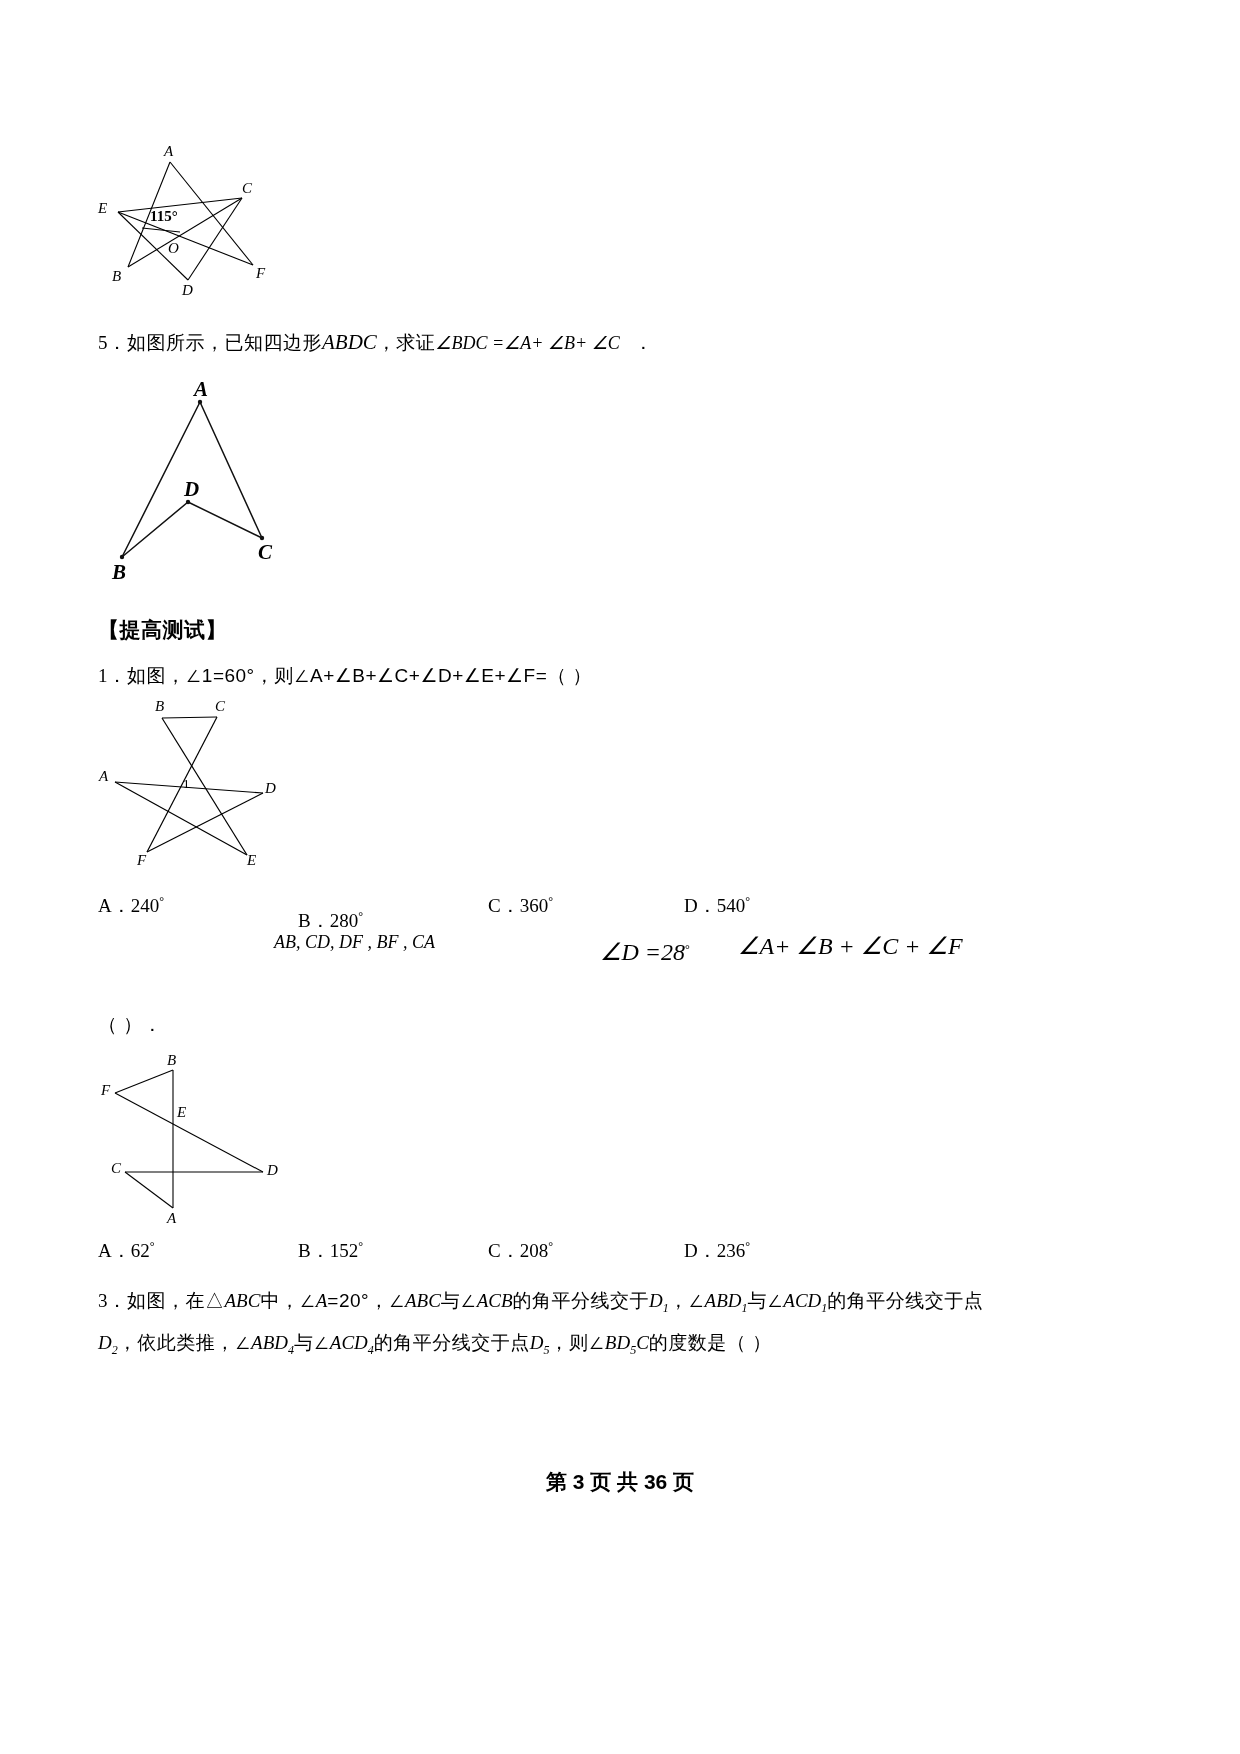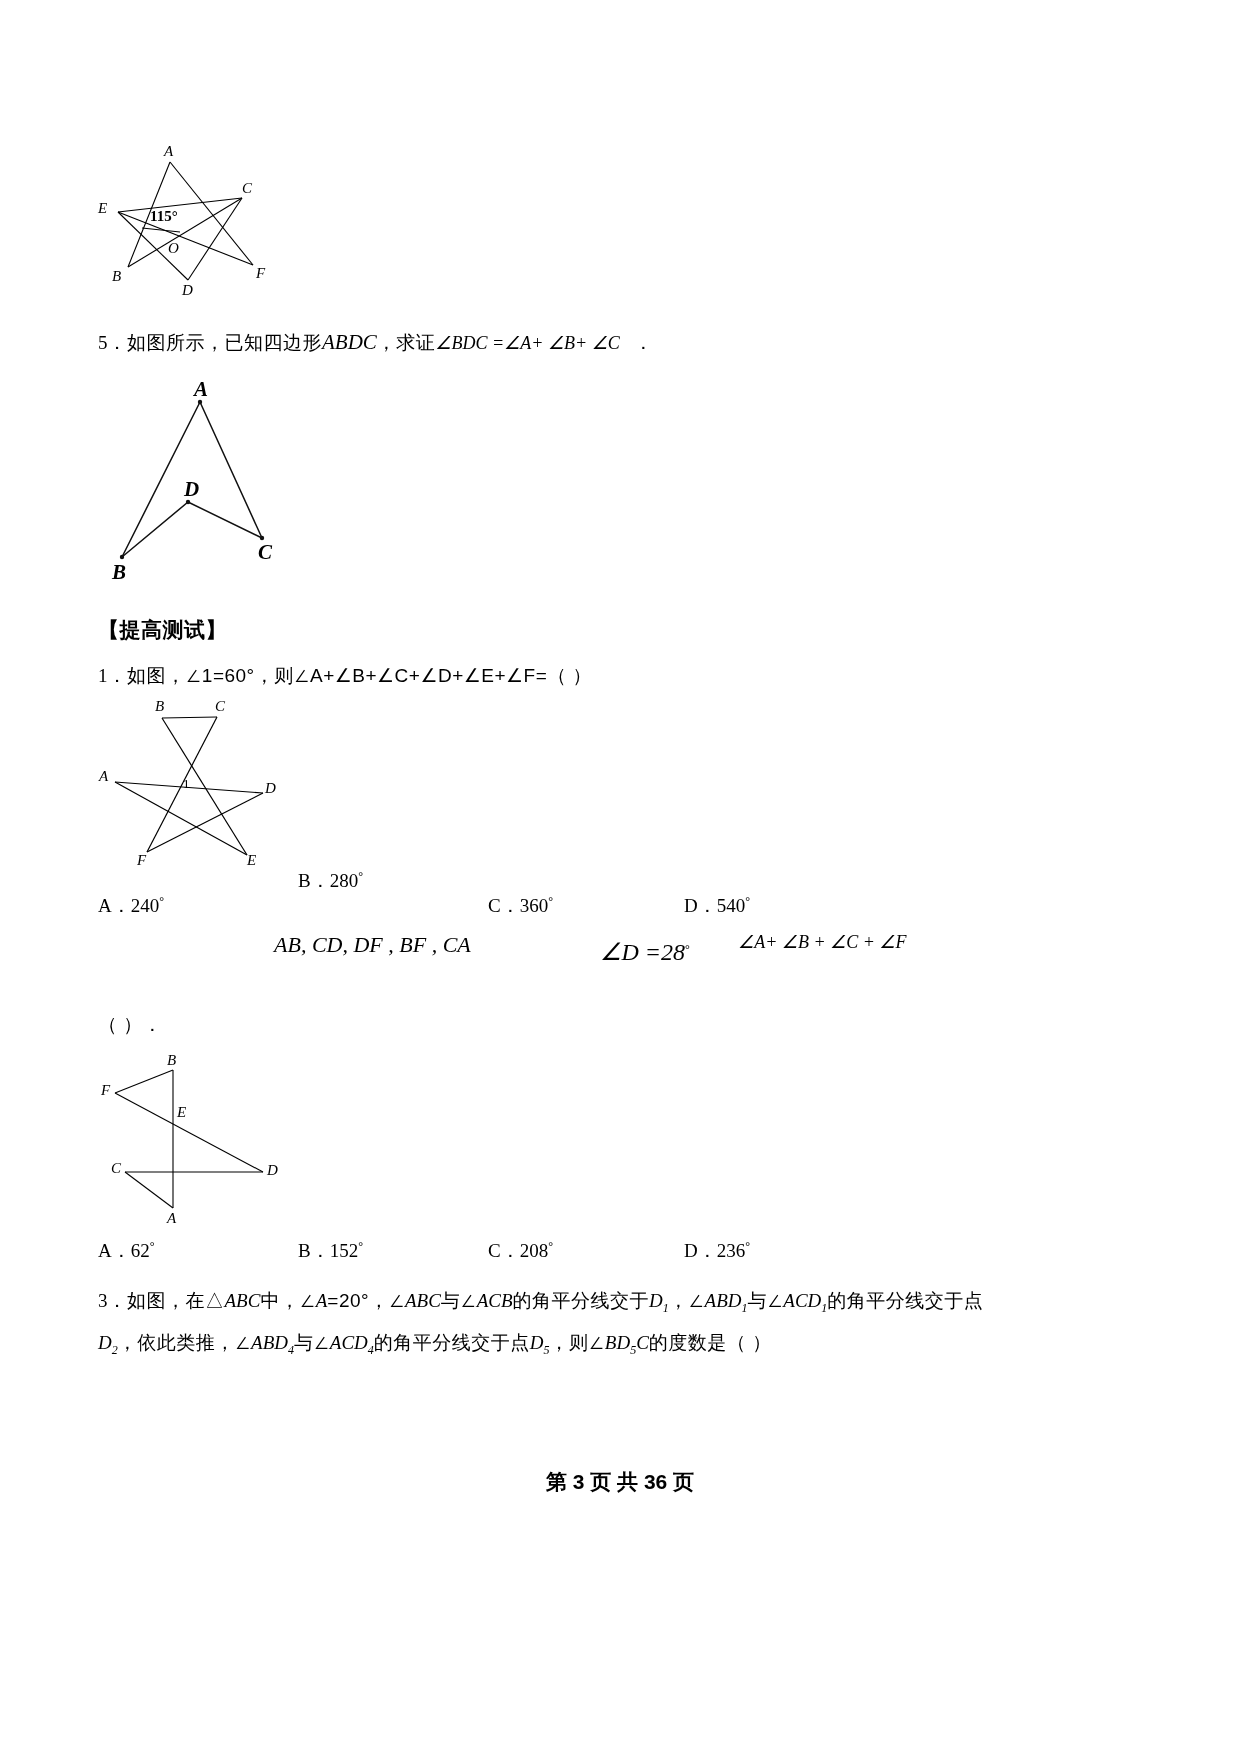--- a/index.html
+++ b/index.html
@@ -109,35 +109,35 @@
     <span class="figlabel" style="left:4px;top:68px;">A</span>
     <span class="figlabel" style="left:170px;top:80px;">D</span>
     <span class="figlabel" style="left:42px;top:152px;">F</span>
     <span class="figlabel" style="left:152px;top:152px;">E</span>
     <span class="mn" style="position:absolute;left:88px;top:76px;font-size:13px;">1</span>
   </div>
 
   <div class="opt" style="left:98px;top:893px;">
     <span class="optmath">A</span><span class="optmath">．</span><span class="optmath">240</span><span class="sup">°</span>
   </div>
-  <div class="opt" style="left:298px;top:868px;">
+  <div class="opt" style="left:298px;top:908px;">
     <span class="optmath">B</span><span class="optmath">．</span><span class="optmath">280</span><span class="sup">°</span>
   </div>
   <div class="opt" style="left:488px;top:893px;">
     <span class="optmath">C</span><span class="optmath">．</span><span class="optmath">360</span><span class="sup">°</span>
   </div>
   <div class="opt" style="left:684px;top:893px;">
     <span class="optmath">D</span><span class="optmath">．</span><span class="optmath">540</span><span class="sup">°</span>
   </div>
 
-  <div class="txt mi" style="left:274px;top:930px;font-size:22px;">AB, CD, DF , BF , CA</div>
+  <div class="txt mi" style="left:274px;top:930px;font-size:18px;">AB, CD, DF , BF , CA</div>
   <div class="txt" style="left:600px;top:936px;">
     <span class="mi" style="font-size:24px;">∠D =28</span><span class="sup">°</span>
   </div>
-  <div class="txt mi" style="left:738px;top:930px;font-size:18px;">∠A+ ∠B + ∠C + ∠F</div>
+  <div class="txt mi" style="left:738px;top:930px;font-size:24px;">∠A+ ∠B + ∠C + ∠F</div>
   <div class="txt cn" style="left:98px;top:1012px;">（   ）．</div>
 
   <div class="fig" style="left:105px;top:1060px;width:220px;height:165px;">
     <svg width="220" height="165" viewBox="0 0 220 165">
       <g stroke="#000" stroke-width="1.1" fill="none">
 
         <line x1="10" y1="33" x2="68" y2="10"></line>
 
         <line x1="68" y1="10" x2="68" y2="148"></line>
 

